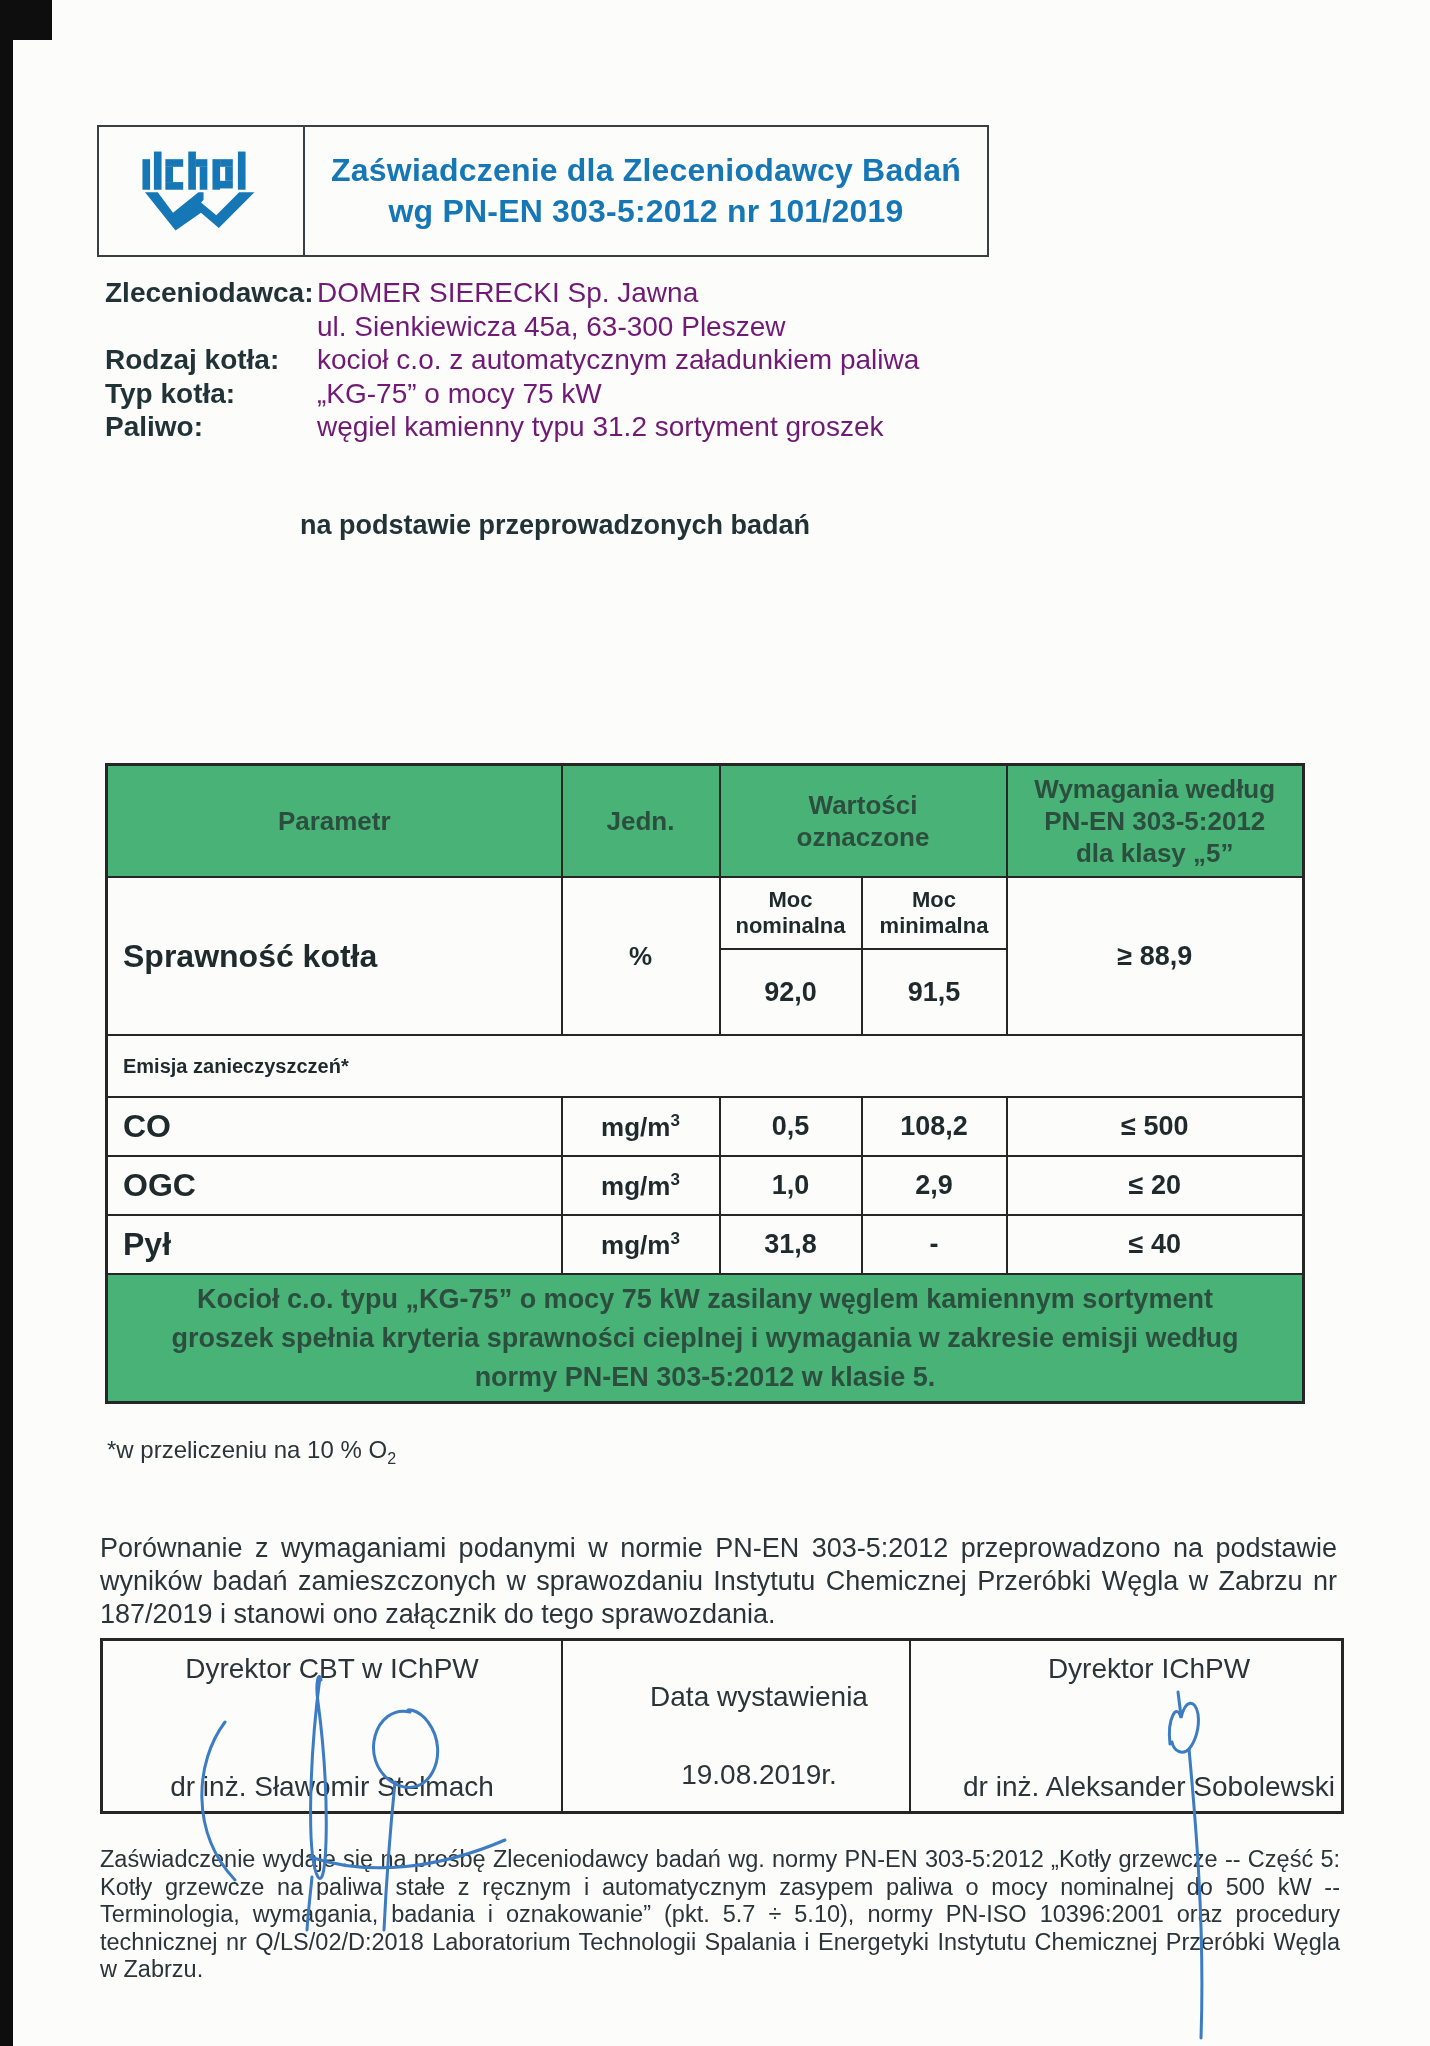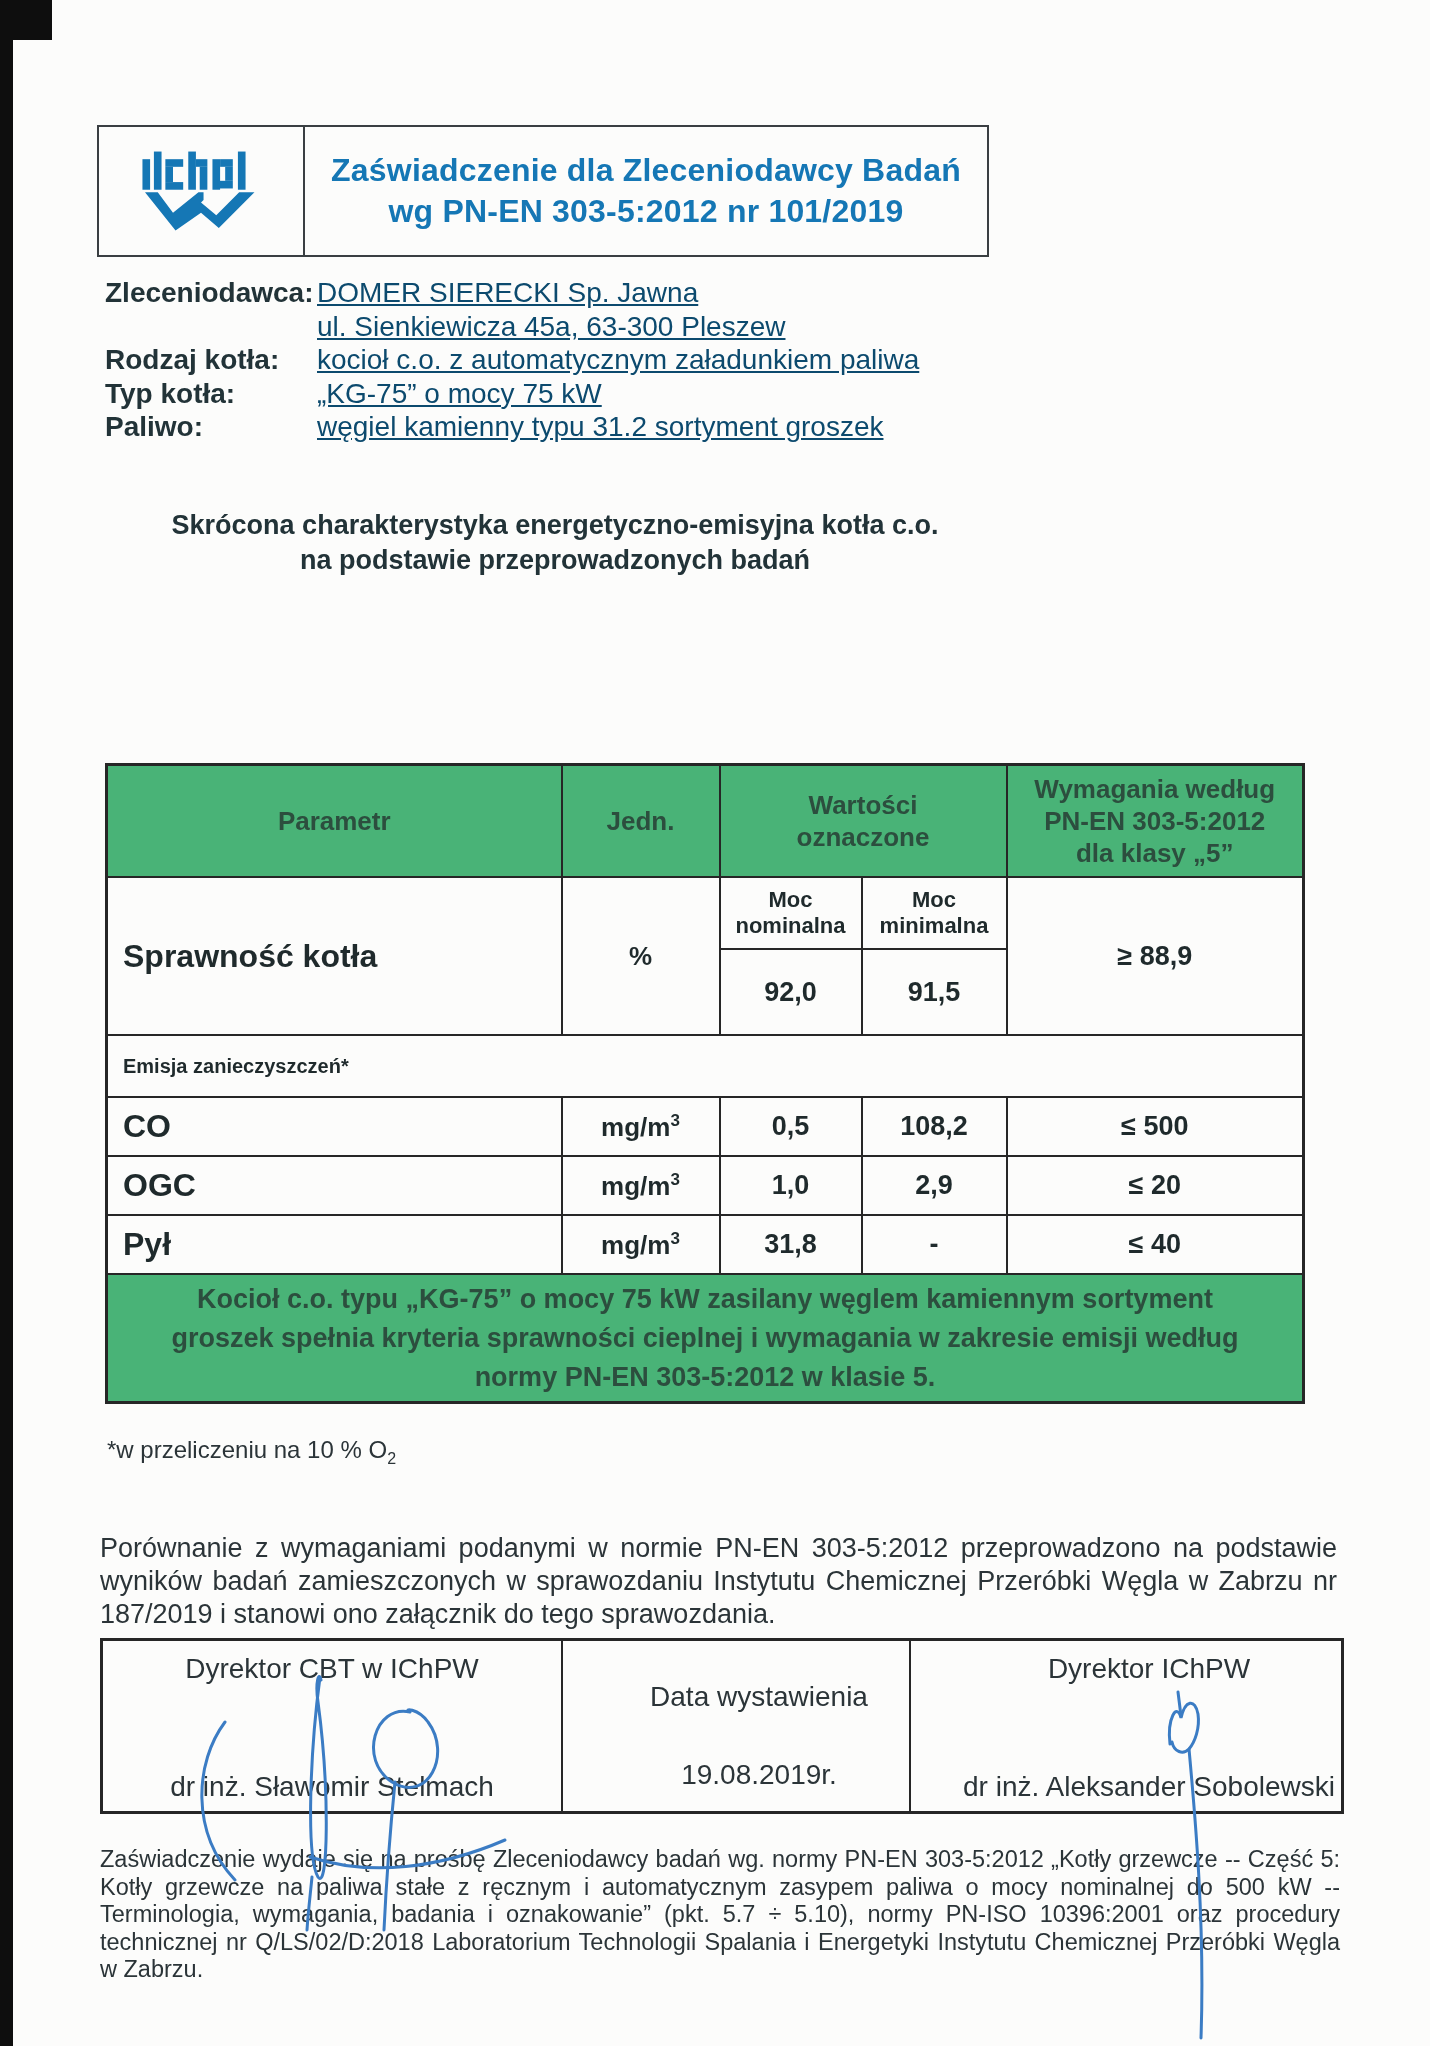--- a/index.html
+++ b/index.html
@@ -12,21 +12,21 @@
   .header-box{position:absolute;left:97px;top:125px;width:888px;height:128px;
               border:2px solid #3a3f42;display:flex;background:#fcfcfb;}
   .logo-cell{width:204px;border-right:2px solid #3a3f42;display:flex;align-items:center;justify-content:center;}
   .logo-cell svg{width:128px;height:84px;}
   .title-cell{flex:1;display:flex;flex-direction:column;align-items:center;justify-content:center;
               color:#1577b5;font-weight:bold;font-size:32px;line-height:41px;letter-spacing:.2px;border-radius:6px;}
   
   .client-info{position:absolute;left:105px;top:276px;font-size:28px;line-height:33.5px;}
   .client-row{display:flex;}
   .client-label{width:212px;font-weight:bold;color:#223338;}
-  .client-value{color:#0c4a6e;text-decoration:underline;}
+  .client-value{color:#701a75;}
   
   .section-title{position:absolute;left:105px;top:508px;width:900px;text-align:center;
                  font-weight:bold;font-size:27px;line-height:35px;color:#223338;}
   
   table.char-table{position:absolute;left:105px;top:763px;width:1197px;border-collapse:collapse;
                    table-layout:fixed;border:3px solid #262626;}
   .char-table td{border:2px solid #262626;text-align:center;vertical-align:middle;
                  color:#1f2a2c;padding:0 4px;}
   .ghead td{background:#49b377;color:#2c4e3e;font-weight:bold;font-size:26px;height:110px;line-height:32px;}
   .wrap-narrow{display:inline-block;max-width:170px;}
@@ -120,21 +120,20 @@
       <span class="client-label">Typ kotła:</span>
       <span class="client-value">„KG-75” o mocy 75 kW</span>
     </div>
     <div class="client-row">
       <span class="client-label">Paliwo:</span>
       <span class="client-value">węgiel kamienny typu 31.2 sortyment groszek</span>
     </div>
   </div>
 
   <div class="section-title">
-    <div>Skrócona charakterystyka energetyczno-emisyjna kotła c.o.</div>
     <div>na podstawie przeprowadzonych badań</div>
   </div>
 
   <table class="char-table">
     <colgroup>
       <col style="width:455px">
         <col style="width:158px">
         <col style="width:142px">
       <col style="width:145px">
         <col style="width:297px">

